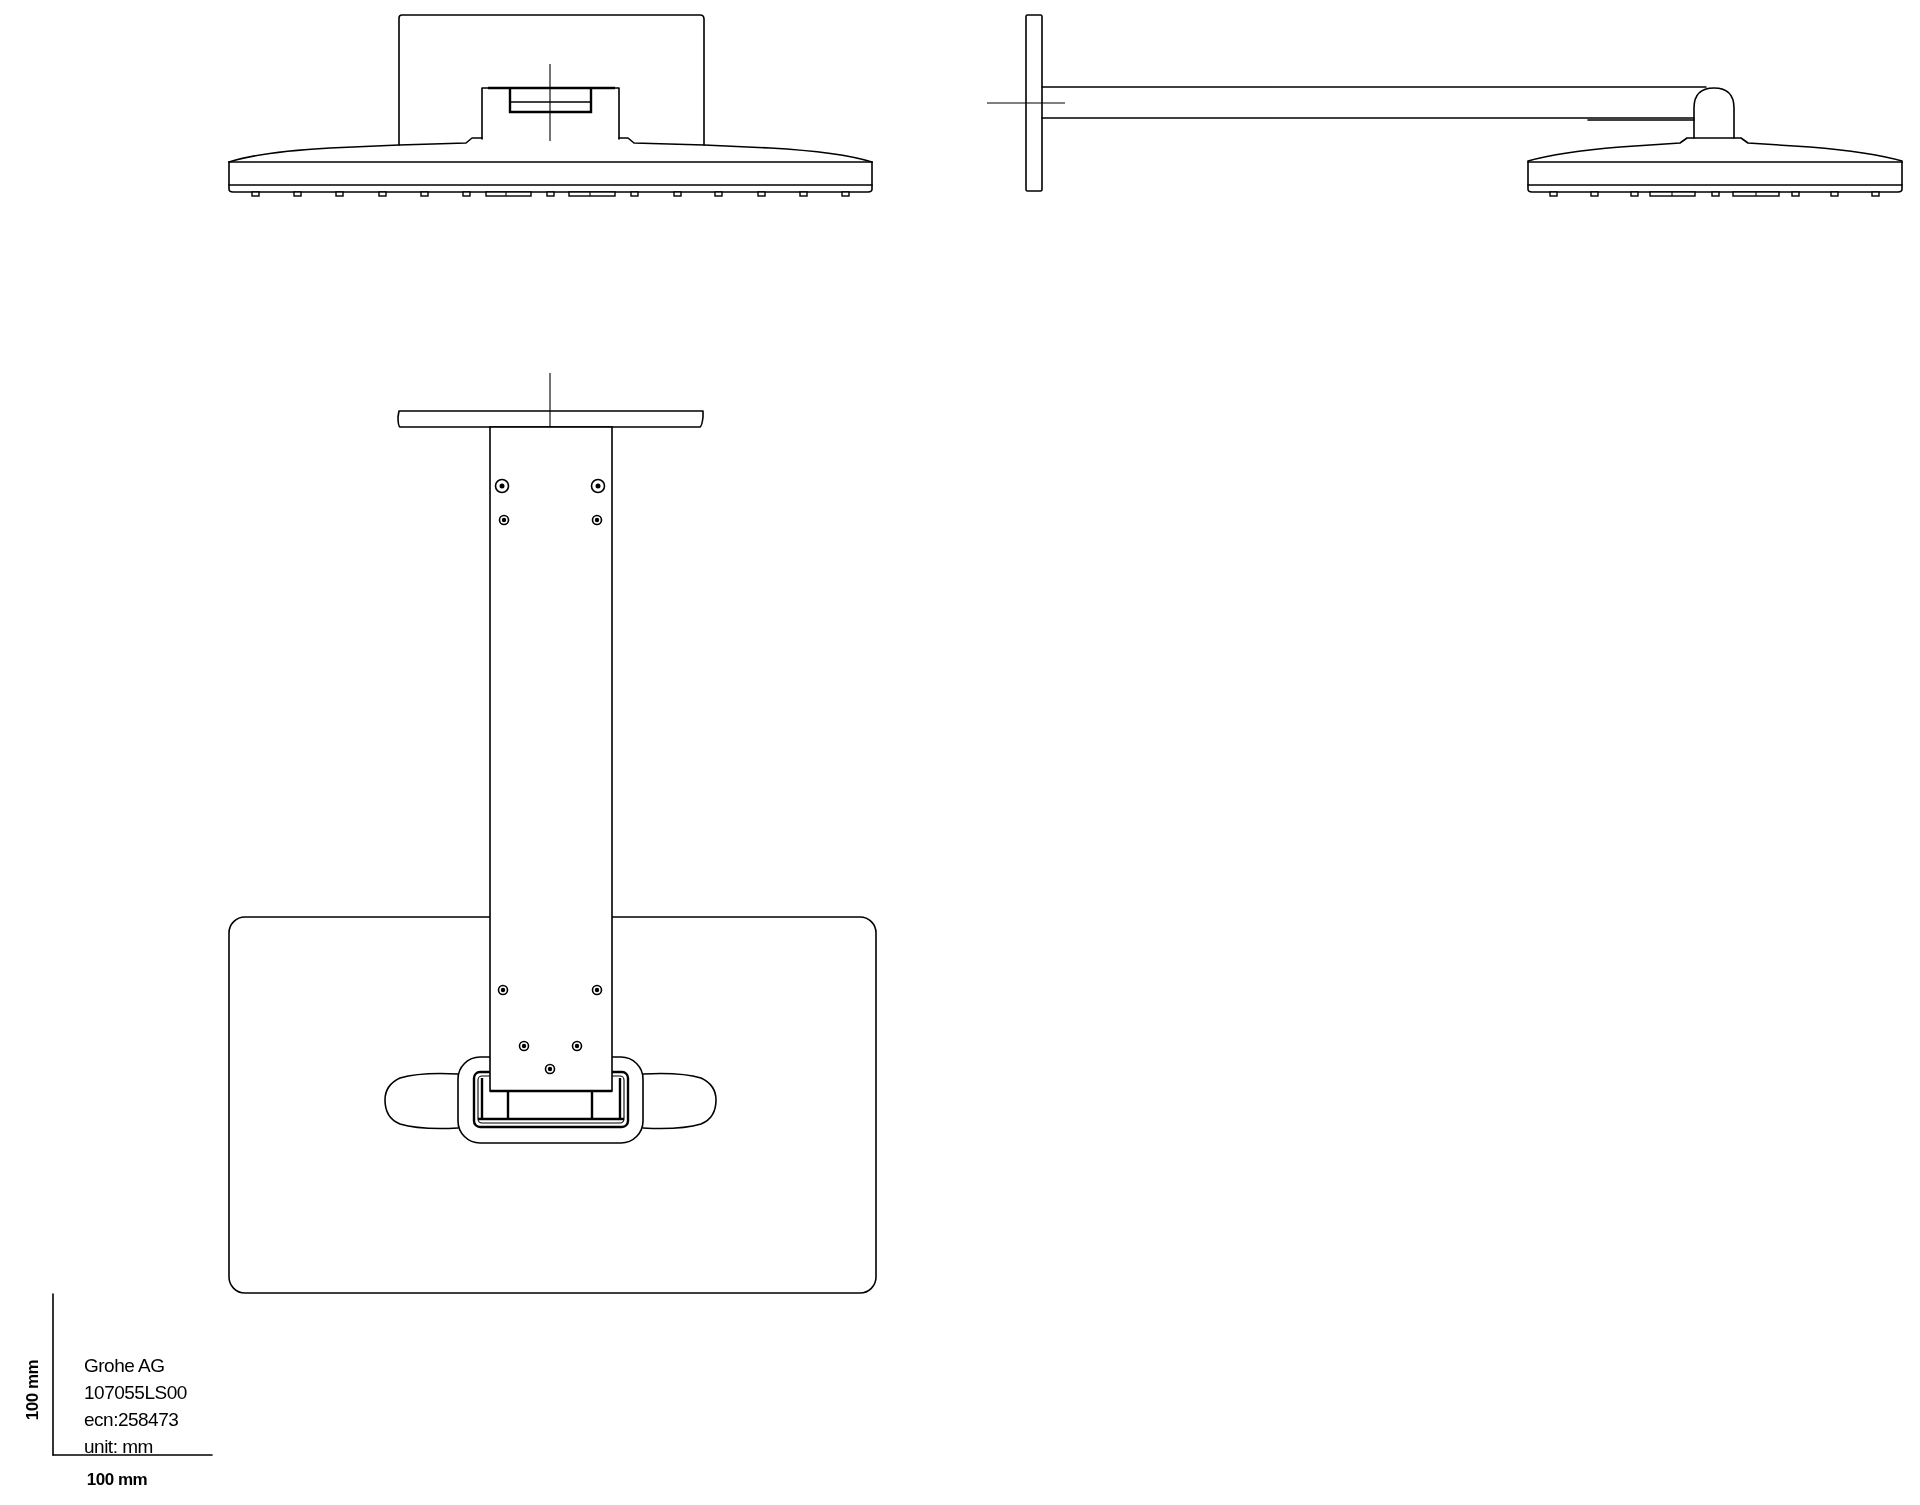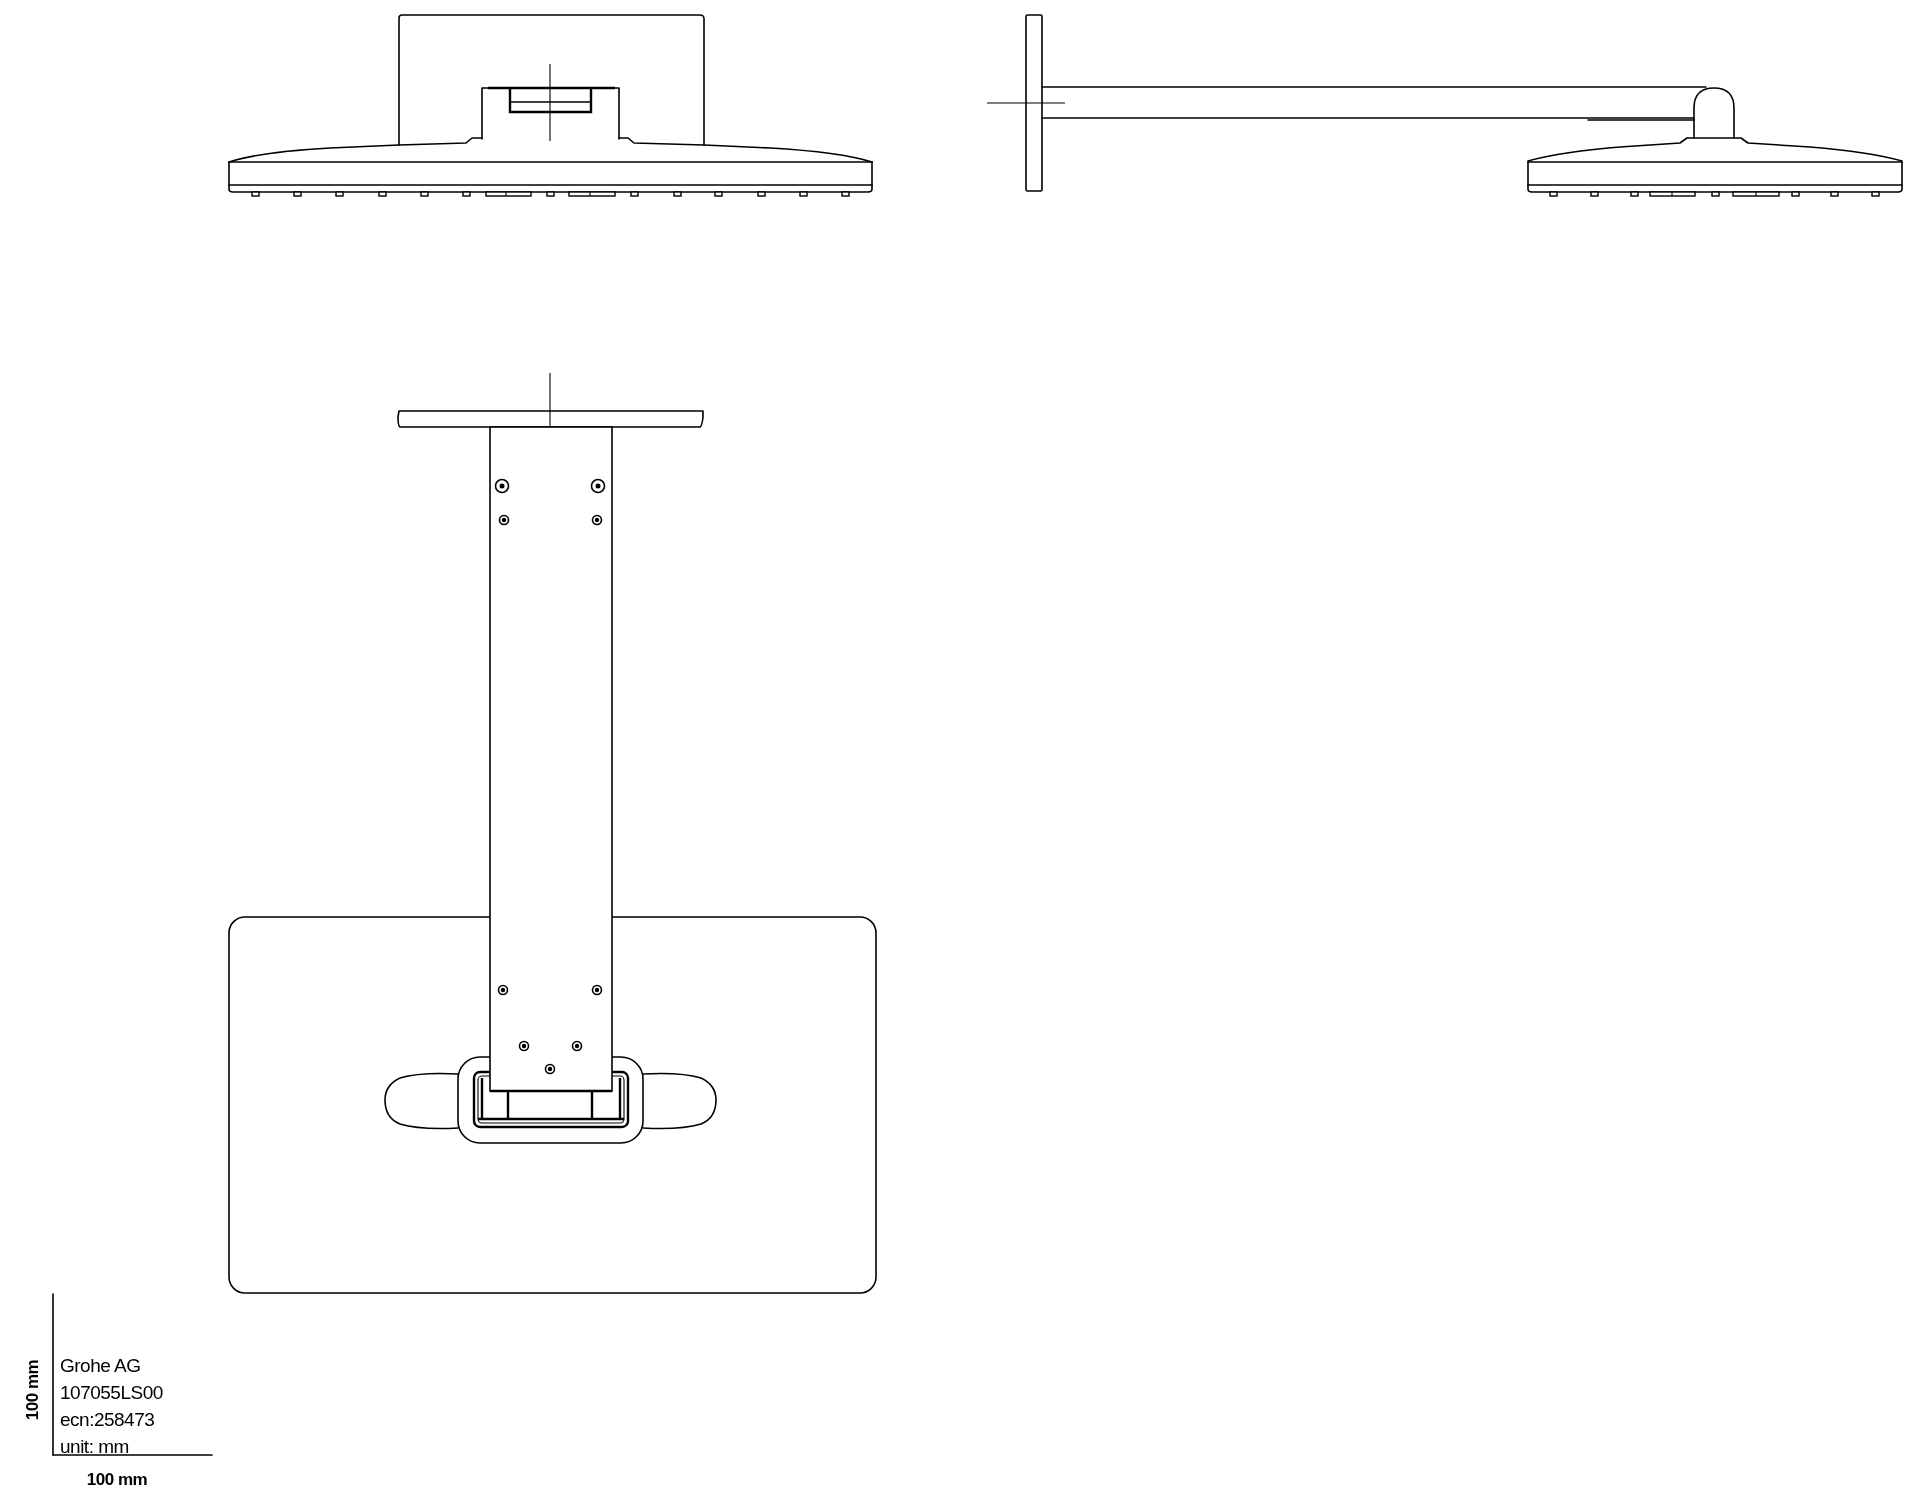--- a/index.html
+++ b/index.html
@@ -7,21 +7,21 @@
          font-family: "Liberation Sans", sans-serif; }
   #drawing { position: absolute; left: 0; top: 0; width: 1920px; height: 1505px; }
   .ln { fill: none; stroke: #000; stroke-width: 1.6; stroke-linejoin: round; stroke-linecap: round; }
   .thin { fill: none; stroke: #000; stroke-width: 1.1; }
   .thick { fill: none; stroke: #000; stroke-width: 2.4; }
   .fillw { fill: #fff; stroke: #000; stroke-width: 1.6; }
   .noz { fill: #fff; stroke: #000; stroke-width: 1.4; }
   .screw-hole { fill: #000; }
   .title-block { position: absolute; left: 60px; top: 1352px; font-size: 19px; line-height: 27px;
                  color: #000; letter-spacing: -0.5px; }
-  .title-block div { white-space: nowrap; }
+  .title-block div { white-space: nowrap; margin-left: 24px; }
   .scale-v { position: absolute; left: 33px; top: 1390px; font-size: 17px; color: #000;
              transform: translate(-50%, -50%) rotate(-90deg); white-space: nowrap; letter-spacing: -0.5px; font-weight: bold; }
   .scale-h { position: absolute; left: 117px; top: 1480px; font-size: 17px; color: #000;
              transform: translate(-50%, -50%); white-space: nowrap; letter-spacing: -0.5px; font-weight: bold; }
 </style>
 </head>
 <body>
 
 <svg id="drawing" viewBox="0 0 1920 1505" xmlns="http://www.w3.org/2000/svg">
 

